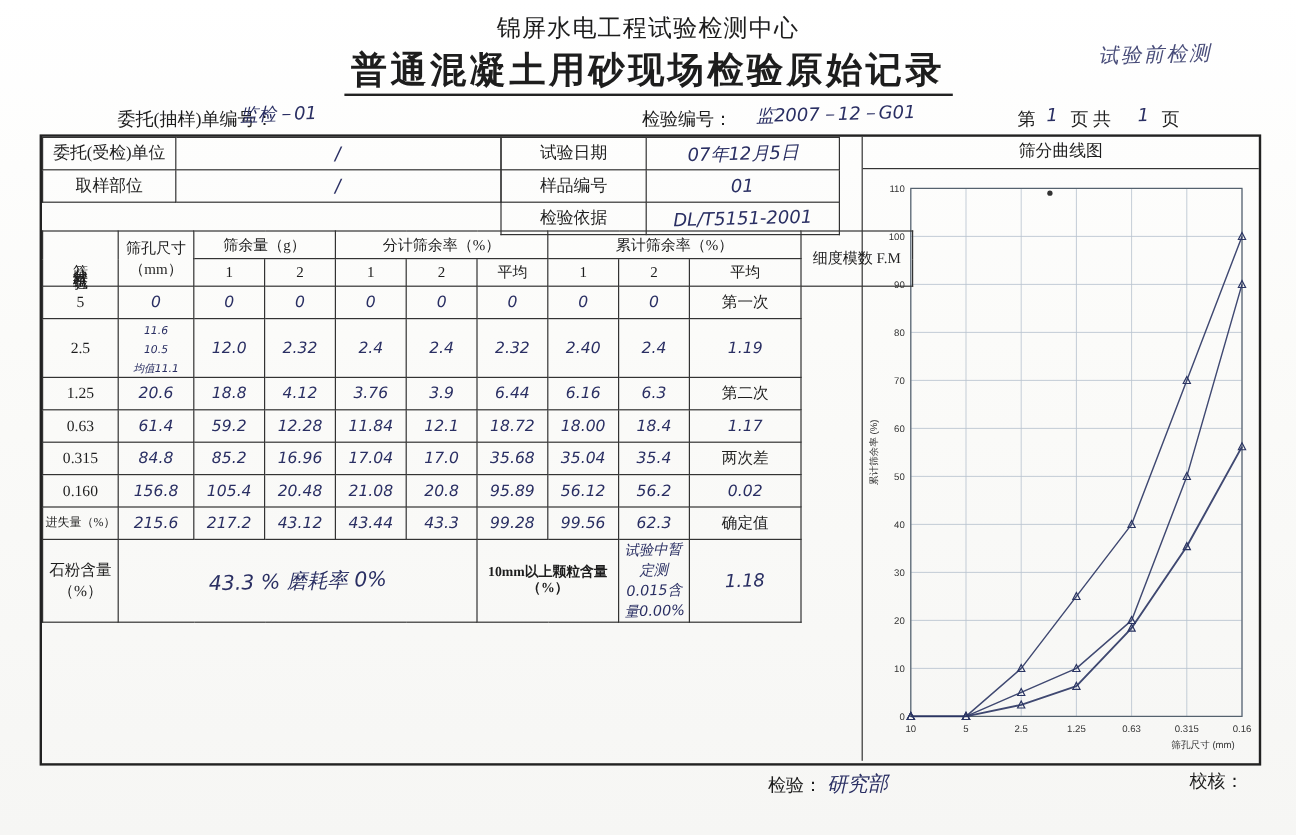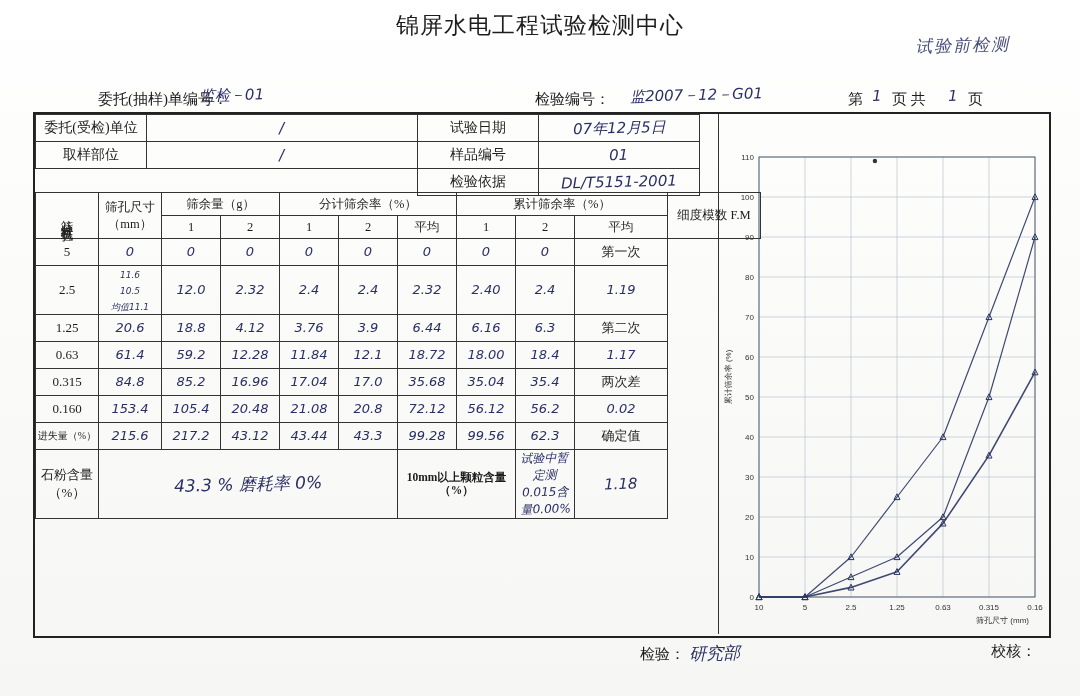--- a/index.html
+++ b/index.html
@@ -12,21 +12,21 @@
     position:relative;
   }
   .page{
     position:absolute;inset:0;
     background:
       linear-gradient(180deg,#ffffff 0%,#fbfbf9 40%,#f6f6f4 100%);
   }
   
   .org{
     position:absolute;top:10px;left:0;width:1080px;
-    text-align:center;font-size:23px;letter-spacing:1px;
+    text-align:center;font-size:20px;letter-spacing:1px;
   }
   .main-title{
     position:absolute;top:38px;left:0;width:1080px;
     text-align:center;
   }
   .main-title span{
     font-size:30px;font-weight:bold;letter-spacing:3px;
     border-bottom:2px solid #222;padding:0 6px 3px 6px;
   }
   .hand-note{
@@ -111,20 +111,21 @@
   .footer .r{position:absolute;left:600px;top:0;}
   
   .axlbl{font-family:"Liberation Sans",sans-serif;font-size:8px;fill:#333;}
 </style>
 </head>
 <body>
 
 <div class="page">
 
   <div class="org">锦屏水电工程试验检测中心</div>
+  <div class="main-title"><span>普通混凝土用砂现场检验原始记录</span></div>
   <div class="hand-note hw lg">试验前检测</div>
 
   <div class="inforow">
     <span class="lbl" style="left:12px;margin-left:46px;">委托(抽样)单编号：</span>
     <span class="lbl hw" style="left:160px;top:-4px;">监检－01</span>
     <span class="lbl" style="left:495px;">检验编号：</span>
     <span class="lbl hw" style="left:590px;top:-4px;">监2007－12－G01</span>
     <span class="lbl" style="left:808px;">第</span>
     <span class="lbl hw" style="left:832px;top:-3px;">1</span>
     <span class="lbl" style="left:852px;">页  共</span>
@@ -158,20 +159,21 @@
         <td class="v"><span class="hw">01</span></td>
       </tr>
       <tr>
         <td class="k">检验依据</td>
         <td class="v"><span class="hw">DL/T5151-2001</span></td>
       </tr>
     </tbody>
       </table>
 
     <div class="chartbox">
+      <div class="chart-title">筛分曲线图</div>
       <div class="chart-area">
         <svg id="chart-svg" width="330" height="492" viewBox="0 0 330 492">
             <line x1="40" y1="456" x2="316" y2="456" stroke="#b9c4cf" stroke-width="0.7"></line>
             <text x="35" y="459" text-anchor="end" class="axlbl">0</text>
             <line x1="40" y1="416" x2="316" y2="416" stroke="#b9c4cf" stroke-width="0.7"></line>
             <text x="35" y="419" text-anchor="end" class="axlbl">10</text>
             <line x1="40" y1="376" x2="316" y2="376" stroke="#b9c4cf" stroke-width="0.7"></line>
             <text x="35" y="379" text-anchor="end" class="axlbl">20</text>
             <line x1="40" y1="336" x2="316" y2="336" stroke="#b9c4cf" stroke-width="0.7"></line>
             <text x="35" y="339" text-anchor="end" class="axlbl">30</text>
@@ -316,26 +318,26 @@
             <td class="c-d"><span class="cellhw">16.96</span></td>
             <td class="c-d"><span class="cellhw">17.04</span></td>
             <td class="c-d"><span class="cellhw">17.0</span></td>
             <td class="c-d"><span class="cellhw">35.68</span></td>
             <td class="c-d"><span class="cellhw">35.04</span></td>
             <td class="c-d"><span class="cellhw">35.4</span></td>
             <td class="c-fm"><span class="">两次差</span></td>
           </tr>
           <tr>
             <td class="c-size">0.160</td>
-            <td class="c-d"><span class="cellhw">153.4</span></td>
+            <td class="c-d"><span class="cellhw">156.8</span></td>
             <td class="c-d"><span class="cellhw">105.4</span></td>
             <td class="c-d"><span class="cellhw">20.48</span></td>
             <td class="c-d"><span class="cellhw">21.08</span></td>
             <td class="c-d"><span class="cellhw">20.8</span></td>
-            <td class="c-d"><span class="cellhw">72.12</span></td>
+            <td class="c-d"><span class="cellhw">95.89</span></td>
             <td class="c-d"><span class="cellhw">56.12</span></td>
             <td class="c-d"><span class="cellhw">56.2</span></td>
             <td class="c-fm"><span class="cellhw">0.02</span></td>
           </tr>
           <tr>
             <td class="c-size" style="font-size: 10px; line-height: 14px;">进失量（%）</td>
             <td class="c-d"><span class="cellhw">215.6</span></td>
             <td class="c-d"><span class="cellhw">217.2</span></td>
             <td class="c-d"><span class="cellhw">43.12</span></td>
             <td class="c-d"><span class="cellhw">43.44</span></td>

